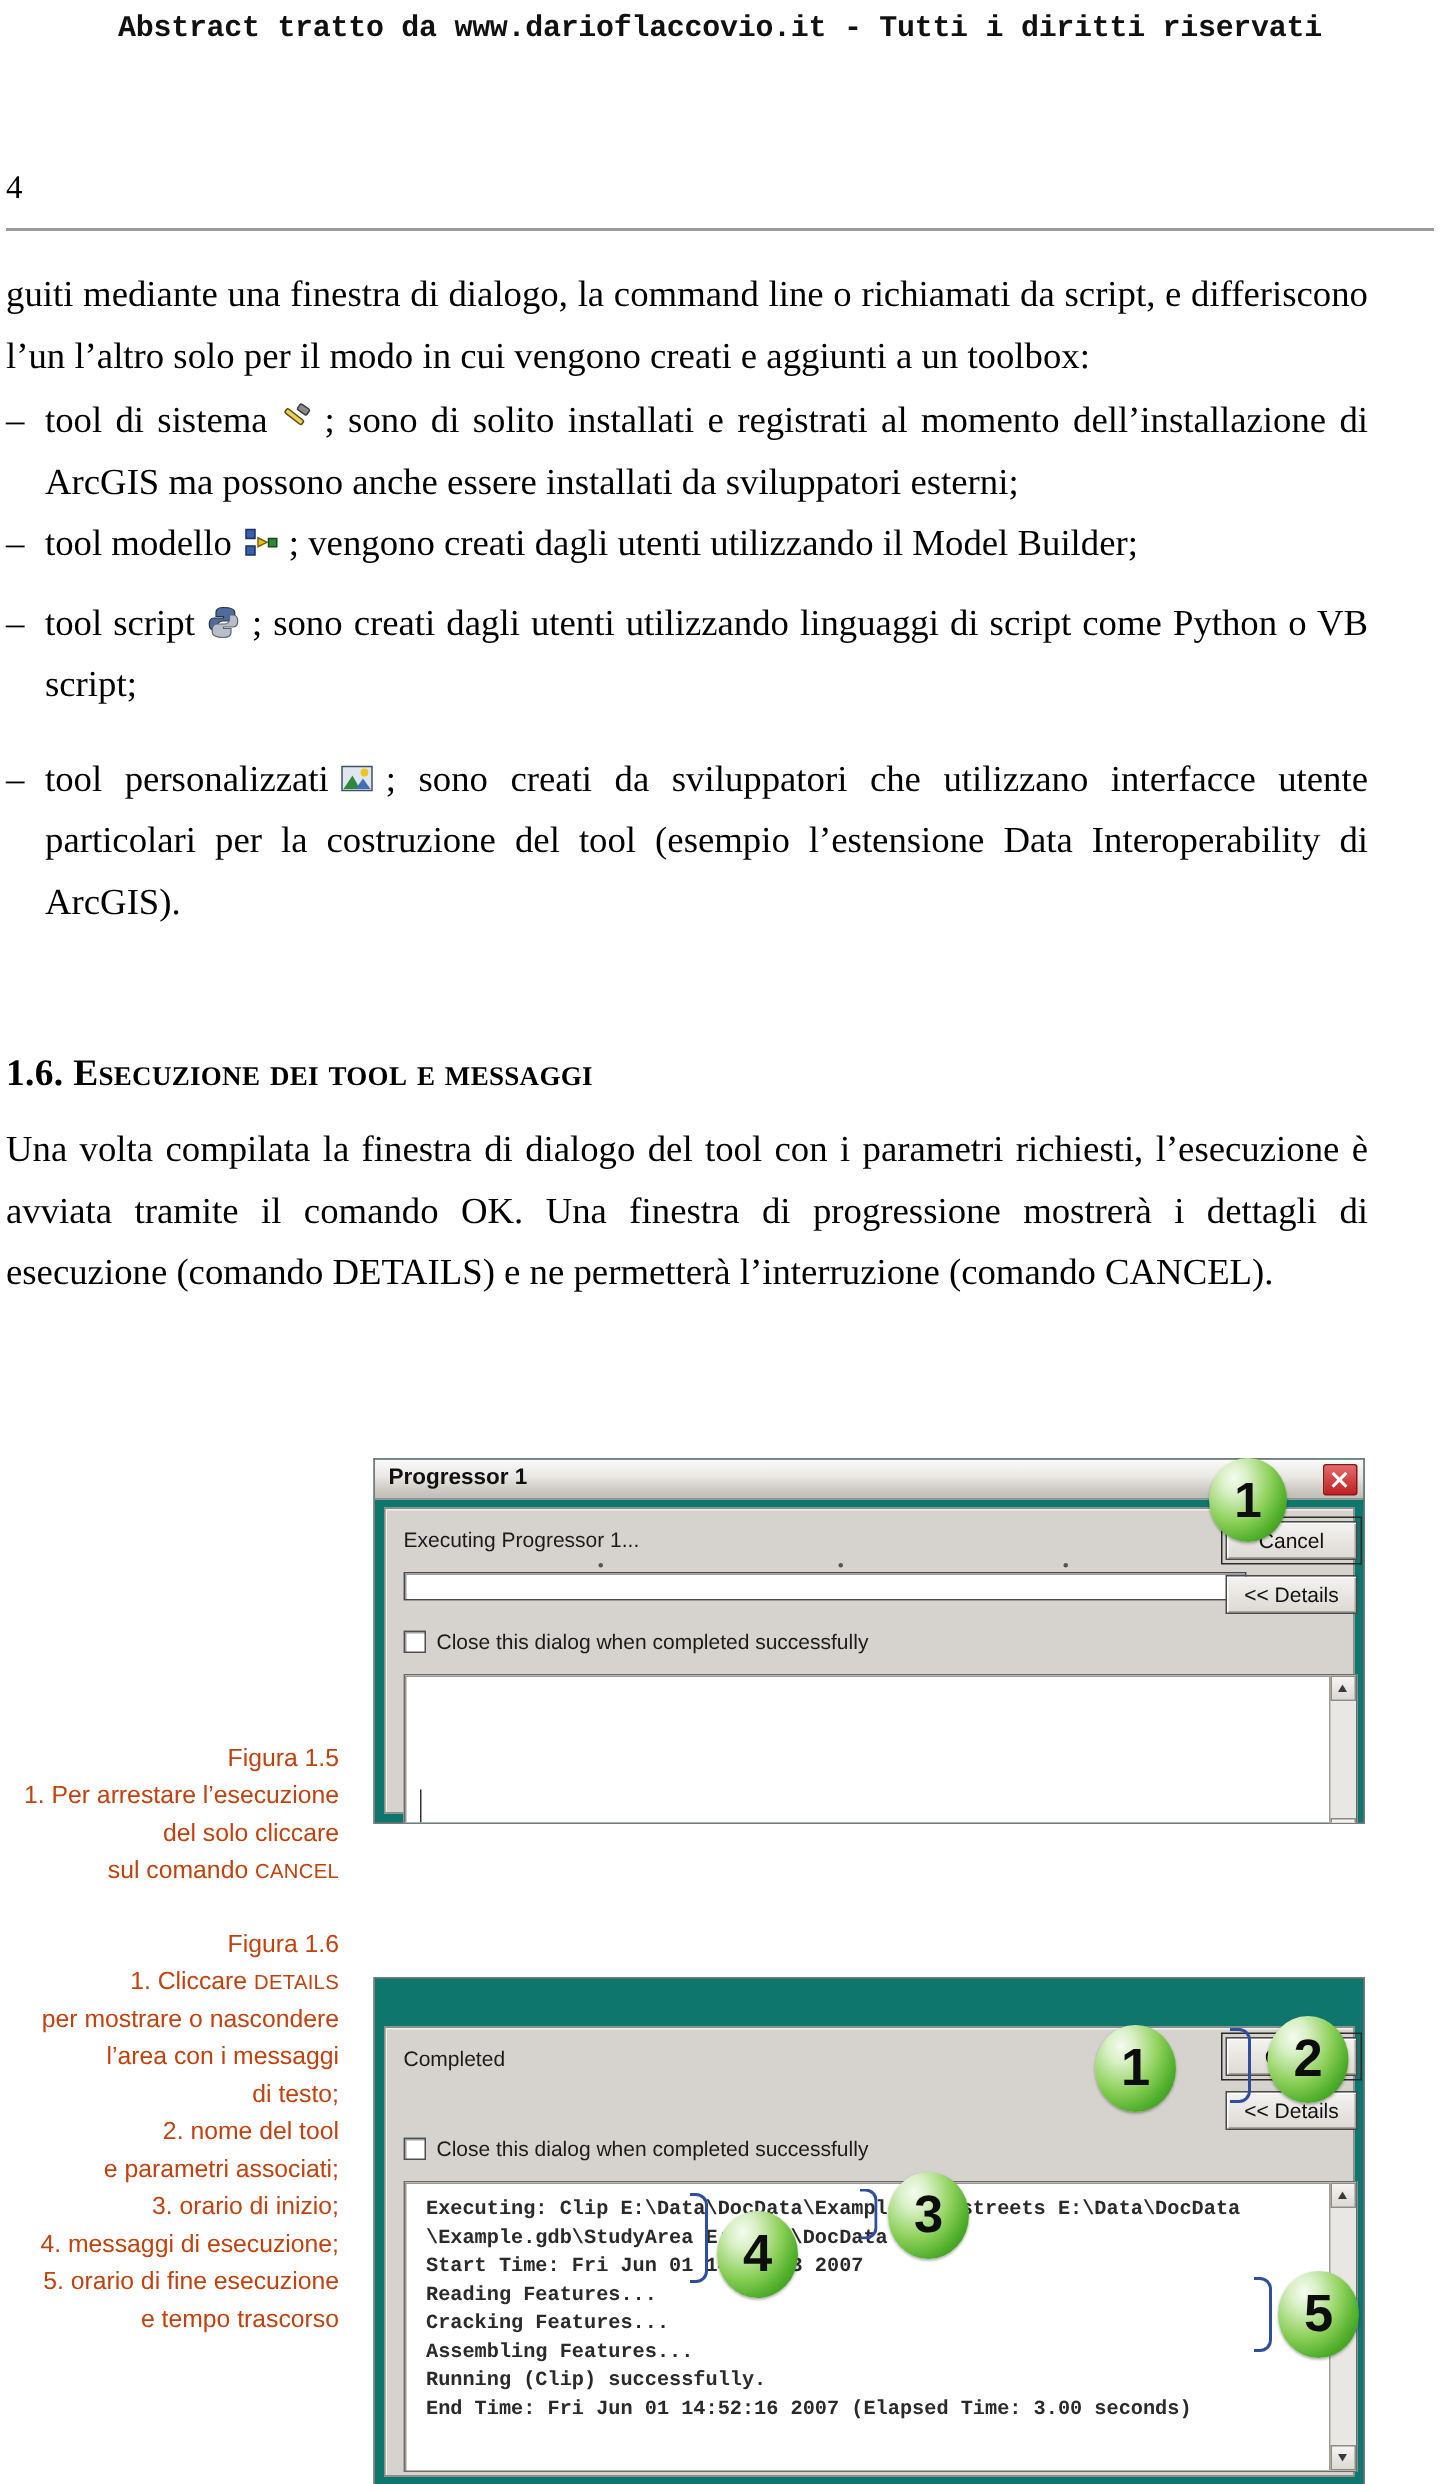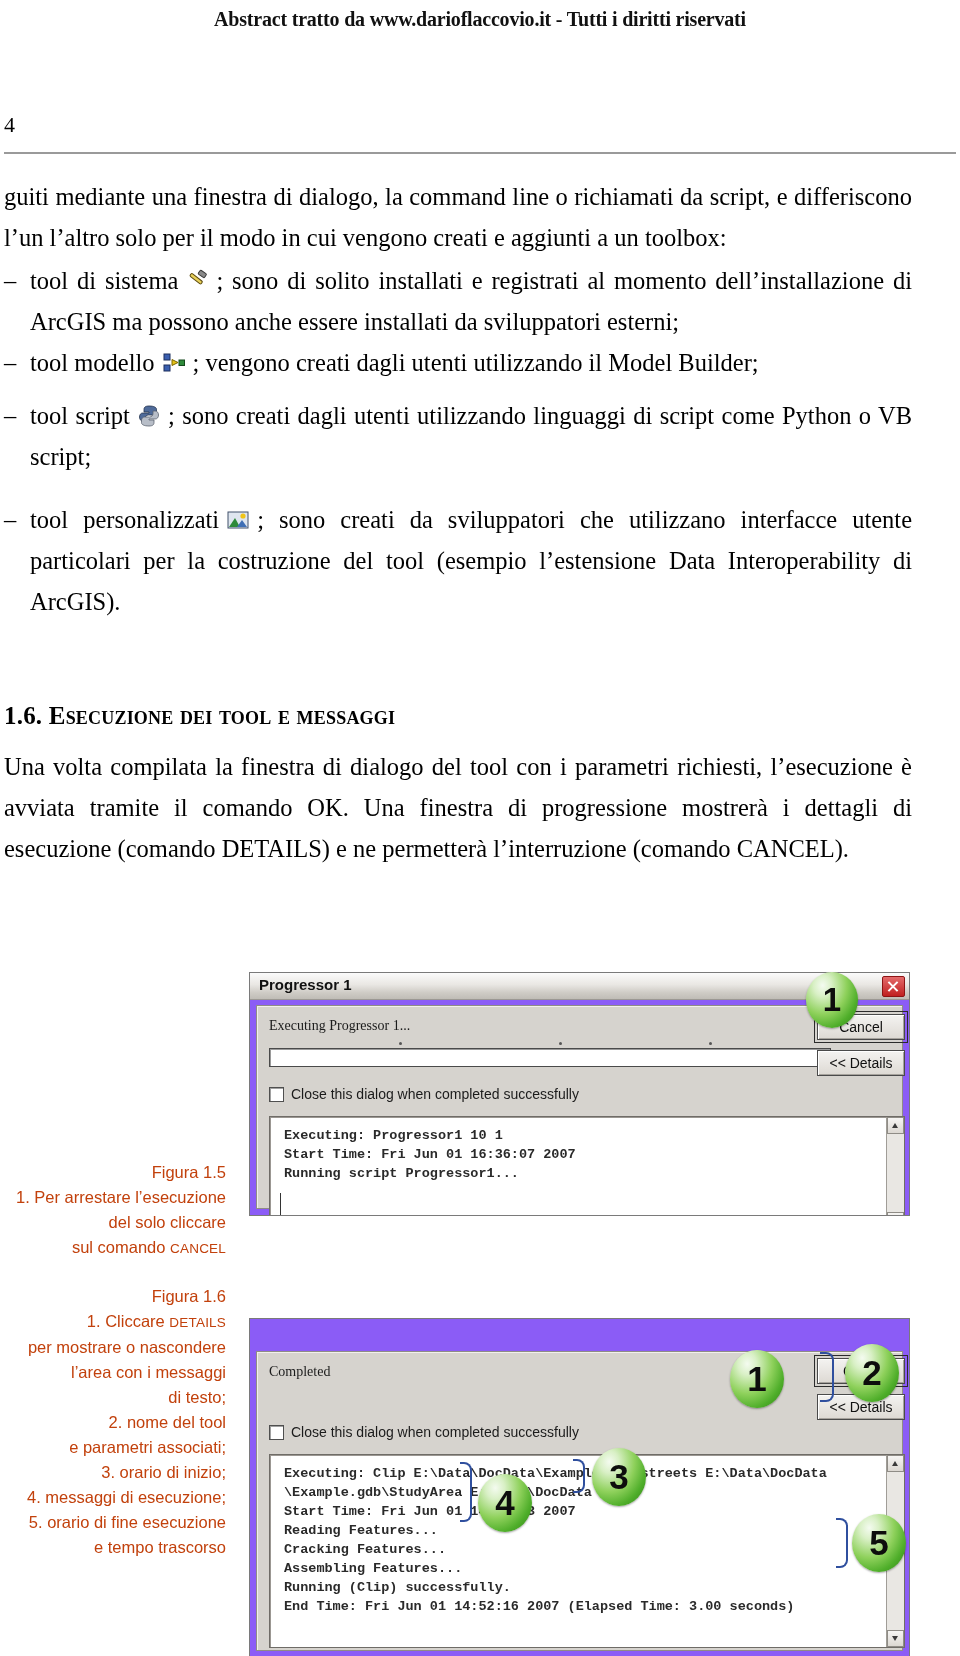--- a/index.html
+++ b/index.html
@@ -11,21 +11,21 @@
     position: relative;
     font-family: "Liberation Serif", serif;
     color: #000;
     overflow: hidden;
   }
 
   
   .watermark {
     position: absolute; top: 8px; left: 0; width: 960px;
     text-align: center;
-    font-family: Liberation Serif, serif;
+    font-family: Liberation Mono, monospace;
     font-size: 20px; font-weight: 600; letter-spacing: -0.2px;
     color: #111;
   }
   .pagehead {
     position: absolute; top: 112px; left: 0; width: 960px; height: 34px;
   }
   .pagehead .folio {
     position: absolute; left: 4px; top: 0;
     font-size: 22px;
   }
@@ -84,21 +84,21 @@
     font-size: 16.5px;
     line-height: 25px;
     color: #c2410c;
   }
   .caption .scs { font-size: 13.5px; letter-spacing: .2px; }
 
   
   .dlg {
     position: absolute;
     border: 1px solid #7a7a7a;
-    background: #8b5cf6;
+    background: #0f766e;
     font-family: "Liberation Sans", sans-serif;
     overflow: hidden;
   }
   .dlg .titlebar {
     height: 26px;
     background: linear-gradient(to bottom,#fbfbfb 0%,#e9e7e3 45%,#cfccc6 75%,#bfbcb6 100%);
     border-bottom: 1px solid #9b9893;
     position: relative;
   }
   .dlg .titlebar .ttl {
@@ -125,21 +125,21 @@
     transform: rotate(-45deg);
   }
   .dlg .inner {
     position: absolute; left: 6px; right: 6px; top: 32px; bottom: 6px;
     border: 1px solid #8f8c86;
     background: #d6d3ce;
     box-shadow: inset 1px 1px 0 #f2f0ec;
   }
   .statusline {
     position: absolute; left: 12px; top: 12px;
-    font-size: 14px; color: #1b1b1b; font-family: Liberation Serif, serif;
+    font-size: 14px; color: #1b1b1b;
   }
   .pbar {
     position: absolute; left: 12px; top: 42px;
     height: 17px;
     background: #ffffff;
     border: 1px solid #4a4a4a;
     box-shadow: inset 1px 1px 0 #9a9a9a;
   }
   .pbticks { position:absolute; left:12px; top:36px; height:6px; }
   .pbticks i { position:absolute; top:0; width:3px; height:3px; background:#555; border-radius:50%; }
@@ -314,23 +314,20 @@
     </div>
 
     <div class="btn default" style="left:560px; top:8px; width:86px; height:24px;">
       <span>Cancel</span>
     </div>
     <div class="btn" style="left:560px; top:44px; width:86px; height:24px;">
       <span>&lt;&lt; Details</span>
     </div>
 
     <div class="logbox" style="left:12px; top:110px; width:634px; height:112px;">
-      <div class="logtext"><span>Executing: Progressor1 10 1</span>
-<span>Start Time: Fri Jun 01 16:36:07 2007</span>
-<span>Running script Progressor1...</span></div>
       <div class="caretline" style="left:10px; top:76px; height:22px;"></div>
       <div class="sbar">
         <div class="arw up"></div>
         <div class="arw dn"></div>
       </div>
     </div>
   </div>
 </div>
 
 <div class="callout" style="left:806px; top:972px; width:52px; height:56px; font-size:33px;">1</div>

